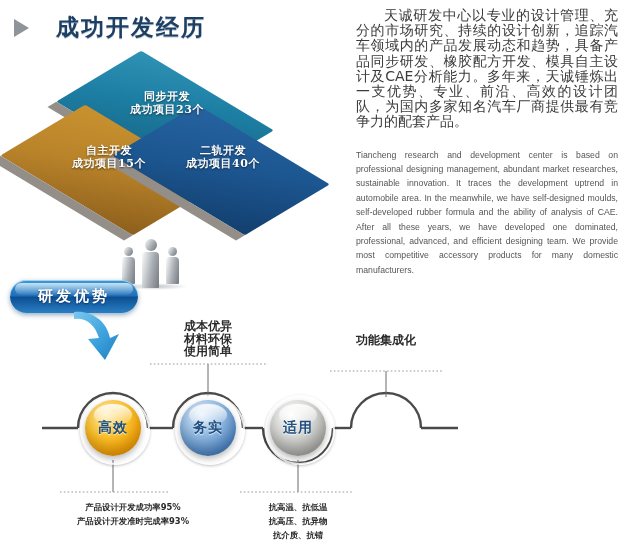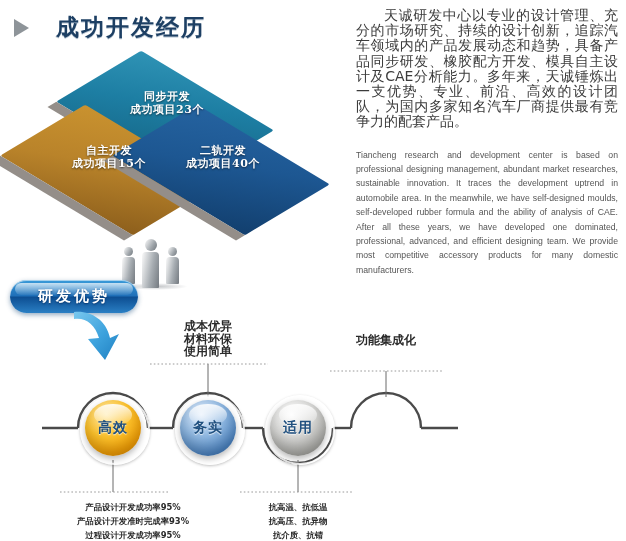--- a/index.html
+++ b/index.html
@@ -234,21 +234,20 @@
         <div>使用简单</div>
       </div>
 
       <div class="cap" style="left:331px;top:32px;width:110px;">
         <div>功能集成化</div>
       </div>
 
       <div class="cap cap-b" style="left:43px;top:198px;width:180px;text-align:center;">
         <div>产品设计开发成功率95%</div>
         <div>产品设计开发准时完成率93%</div>
-        <div>过程设计开发成功率95%</div>
 
       </div>
 
       <div class="cap cap-b" style="left:238px;top:198px;width:120px;">
         <div>抗高温、抗低温</div>
         <div>抗高压、抗异物</div>
         <div>抗介质、抗锖</div>
       </div>
 
     </div>

